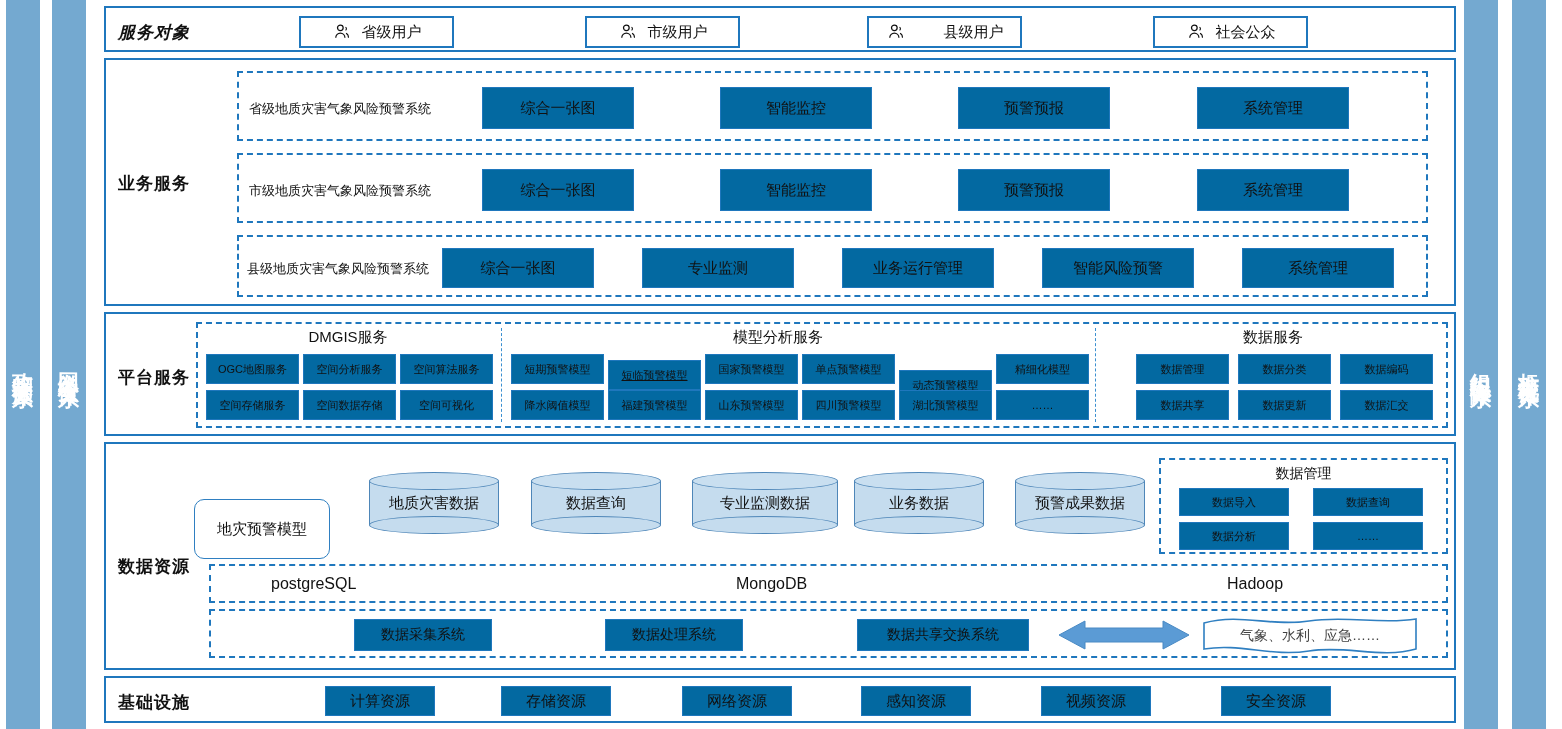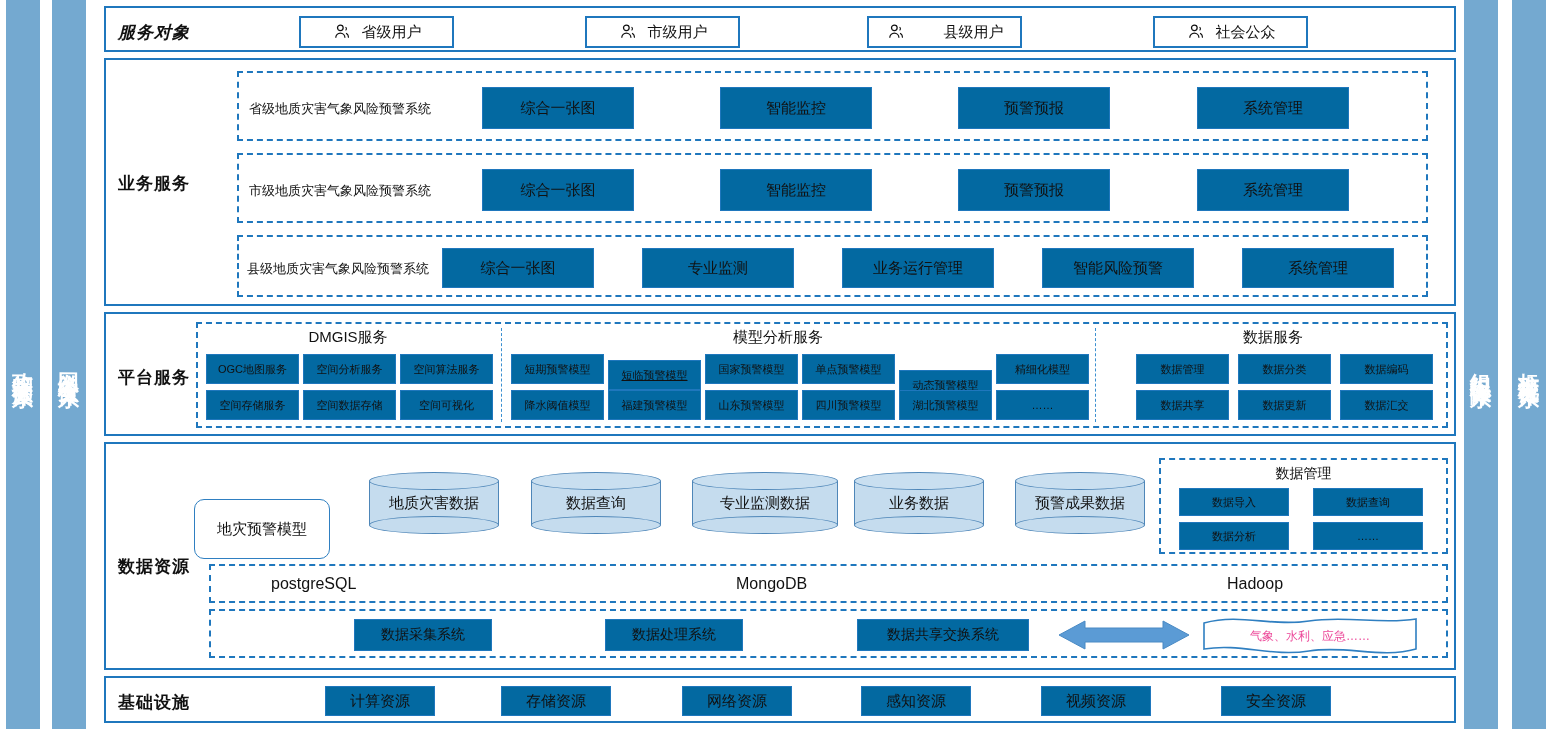--- a/index.html
+++ b/index.html
@@ -109,21 +109,21 @@
   
   .dbtxt{
     position:absolute;font-size:16px;color:#111;white-space:nowrap;
   }
 
   
   .wavybox{position:absolute;}
   .wavybox .wtxt{
     position:absolute;left:0;right:0;top:0;bottom:0;
     display:flex;align-items:center;justify-content:center;
-    font-size:12px;color:#ec4899;white-space:nowrap;
+    font-size:14px;color:#404040;white-space:nowrap;
   }
   .arrow2{position:absolute;}
 </style>
 </head>
 <body>
 
 <div id="root">
 
   <div class="vbar" id="vbar-l1">
     <span class="vtxt">政策制度体系</span>

